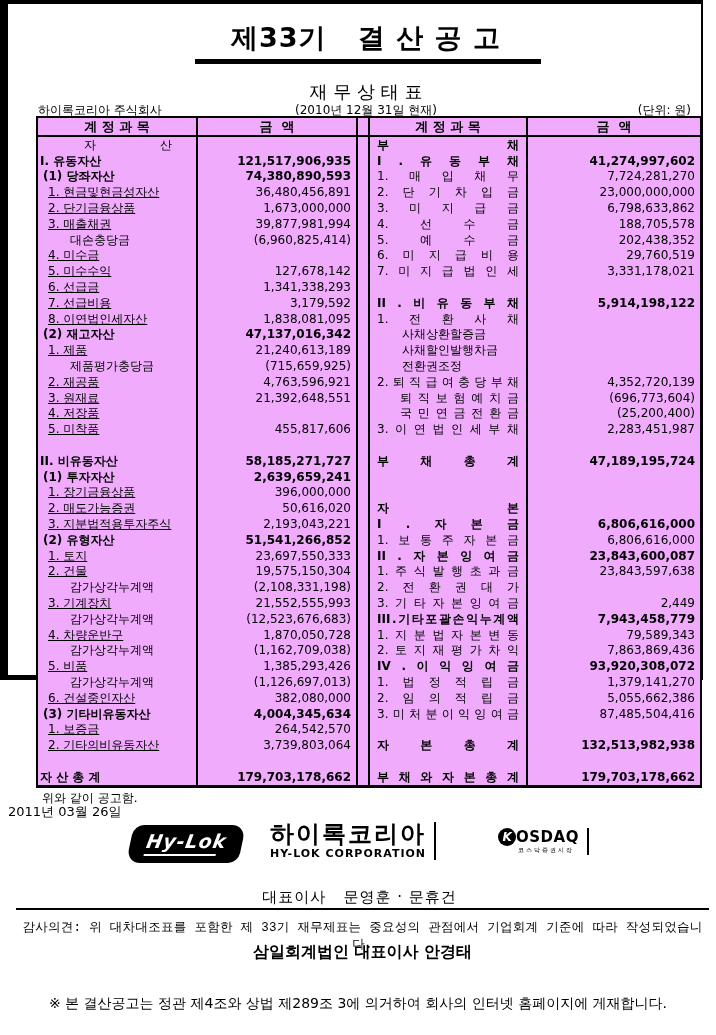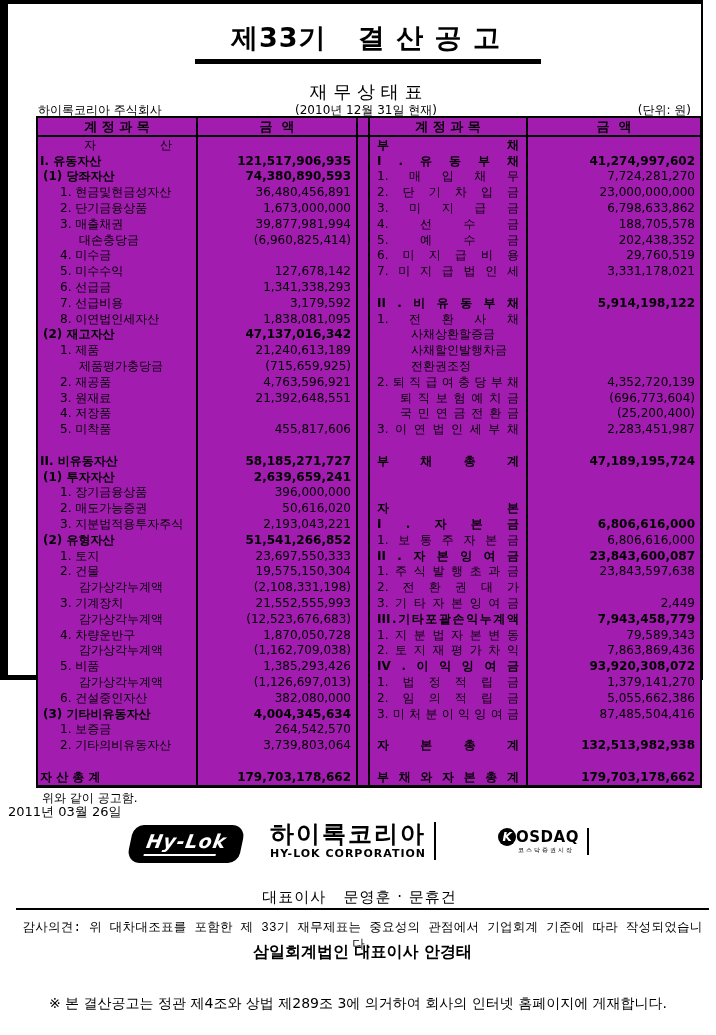--- a/index.html
+++ b/index.html
@@ -17,36 +17,36 @@
     border-top:3px solid #000; border-bottom:2px solid #000; }
 
   .stmt-title { position:absolute; top:76px; left:0; width:716px; text-align:center;
     font-size:18px; white-space:pre; }
 
   .meta-company { position:absolute; top:98px; left:30px; font-size:12px; }
   .meta-date { position:absolute; top:98px; left:0; width:716px; text-align:center; font-size:12px; }
   .meta-unit { position:absolute; top:98px; right:10px; font-size:12px; }
 
   .fin-table { position:absolute; top:112px; left:28px; display:flex;
-    border:2px solid #000; border-bottom-width:3px; background:#a21caf; }
+    border:2px solid #000; border-bottom-width:3px; background:#f0abfc; }
   .col { display:flex; flex-direction:column; }
   .col-sep { border-right:2px solid #000; }
   .w-name-l { width:160px; } .w-amt-l { width:160px; }
   .w-gap { width:12px; } .w-name-r { width:158px; } .w-amt-r { width:172px; }
 
   .hcell { height:19px; border-bottom:2px solid #000; display:flex; align-items:center;
     justify-content:center; font-weight:bold; font-size:13px; white-space:pre; }
 
   .cell { height:15.8px; display:flex; align-items:center; font-size:12px;
     line-height:1; overflow:hidden; white-space:pre; }
   .b { font-weight:bold; }
   .name-cell.i0 { padding-left:2px; }
   .name-cell.i1 { padding-left:5px; }
-  .name-cell.i2 { padding-left:22px; }
-  .name-cell.i3 { padding-left:41px; }
+  .name-cell.i2 { padding-left:10px;text-decoration:underline; }
+  .name-cell.i3 { padding-left:32px; }
   .name-cell.spread { justify-content:space-between; padding-left:7px; padding-right:7px; }
   .name-cell.spread.i3 { padding-left:30px; }
   .name-cell.center-spread { justify-content:space-between; padding-left:46px; padding-right:24px; }
   .amount-cell { justify-content:flex-end; padding-right:5px; }
 
   .notice { position:absolute; top:786px; left:34px; font-size:12px; }
   .pub-date { position:absolute; top:799px; left:0; width:703px; text-align:left; font-size:13px; }
 
   .logo-row { position:absolute; top:818px; left:0; width:703px; display:flex;
     justify-content:center; align-items:flex-start; gap:28px; }

